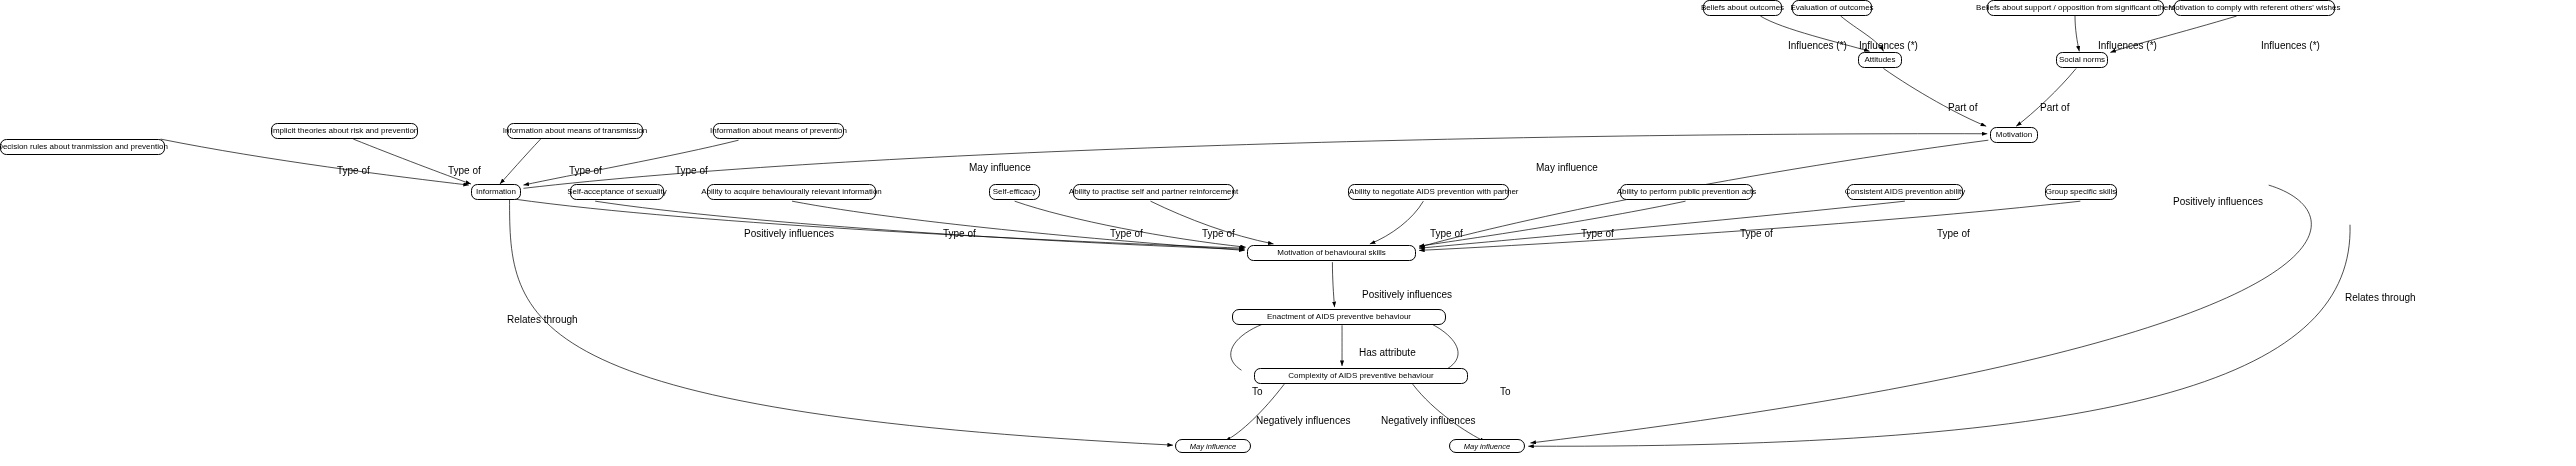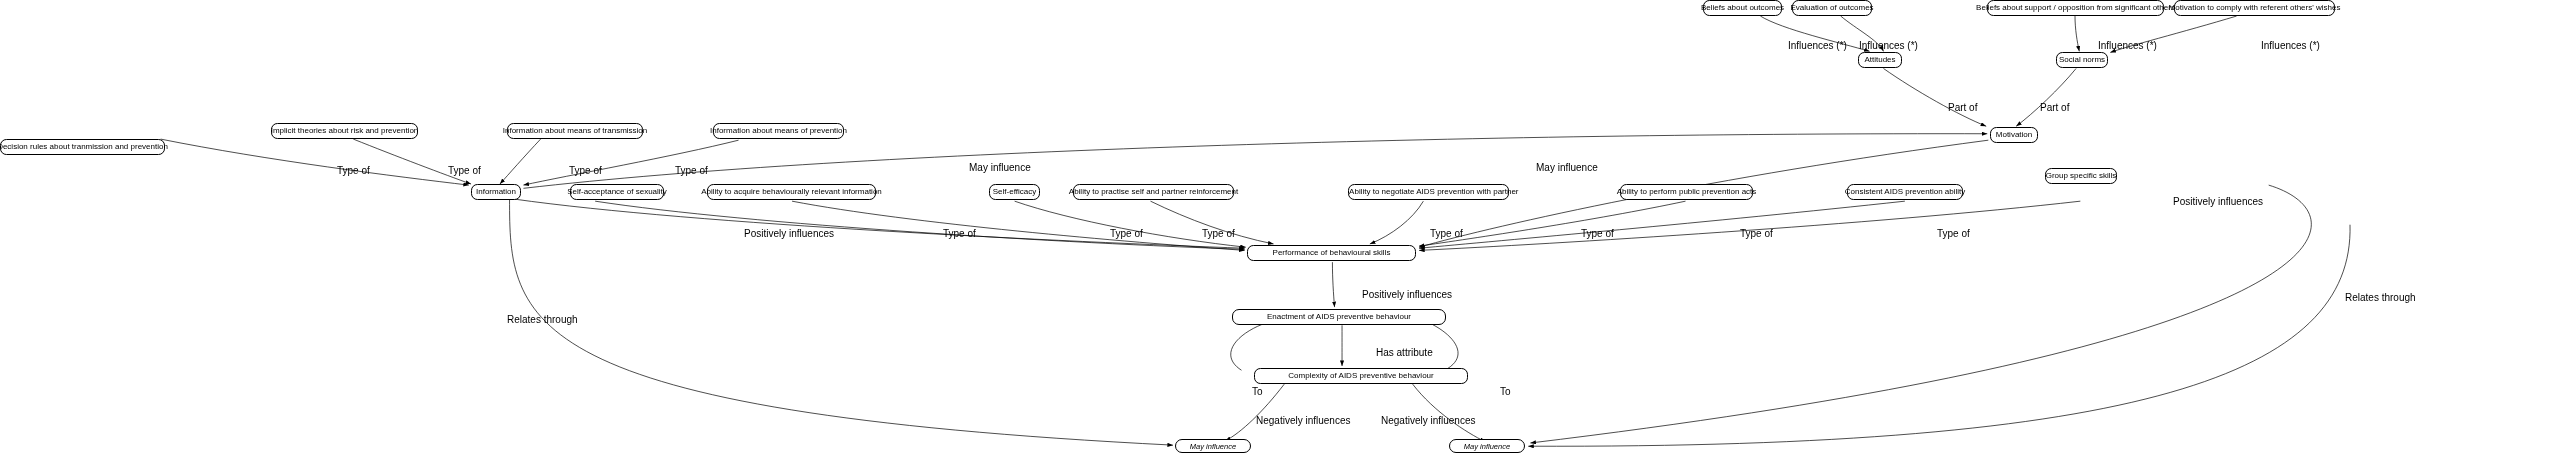--- a/index.html
+++ b/index.html
@@ -136,22 +136,22 @@
   <div class="node" style="left:507px;top:123px;width:136px;">Information about means of transmission</div>
   <div class="node" style="left:697px;top:123px;width:131px;margin-left:16px;">Information about means of prevention</div>
   <div class="node" style="left:471px;top:184px;width:50px;">Information</div>
   <div class="node" style="left:550px;top:184px;width:94px;margin-left:20px;">Self-acceptance of sexuality</div>
   <div class="node" style="left:707px;top:184px;width:169px;">Ability to acquire behaviourally relevant information</div>
   <div class="node" style="left:989px;top:184px;width:51px;">Self-efficacy</div>
   <div class="node" style="left:1073px;top:184px;width:161px;">Ability to practise self and partner reinforcement</div>
   <div class="node" style="left:1348px;top:184px;width:161px;padding-left:16px;">Ability to negotiate AIDS prevention with partner</div>
   <div class="node" style="left:1620px;top:184px;width:133px;">Ability to perform public prevention acts</div>
   <div class="node" style="left:1847px;top:184px;width:116px;">Consistent AIDS prevention ability</div>
-  <div class="node" style="left:2045px;top:168px;width:72px;text-align:right;">Group specific skills</div>
-  <div class="node" style="left:1247px;top:245px;width:169px;">Performance of behavioural skills</div>
+  <div class="node" style="left:2045px;top:184px;width:72px;text-align:right;">Group specific skills</div>
+  <div class="node" style="left:1247px;top:245px;width:169px;">Motivation of behavioural skills</div>
   <div class="node" style="left:1232px;top:309px;width:214px;border-radius:7px;">Enactment of AIDS preventive behaviour</div>
   <div class="node" style="left:1234px;top:368px;width:214px;margin-left:20px;">Complexity of AIDS preventive behaviour</div>
 
   <div class="term" style="left:1175px;top:439px;width:76px;">May influence</div>
   <div class="term" style="left:1449px;top:439px;width:76px;">May influence</div>
 
   <div class="edge-label" style="left:1788px;top:41px;">Influences (*)</div>
   <div class="edge-label" style="left:1859px;top:41px;">Influences (*)</div>
   <div class="edge-label" style="left:2098px;top:41px;">Influences (*)</div>
   <div class="edge-label" style="left:2261px;top:41px;">Influences (*)</div>
@@ -166,21 +166,21 @@
   <div class="edge-label" style="left:2173px;top:197px;">Positively influences</div>
   <div class="edge-label" style="left:744px;top:229px;">Positively influences</div>
   <div class="edge-label" style="left:943px;top:229px;">Type of</div>
   <div class="edge-label" style="left:1110px;top:229px;">Type of</div>
   <div class="edge-label" style="left:1202px;top:229px;">Type of</div>
   <div class="edge-label" style="left:1430px;top:229px;">Type of</div>
   <div class="edge-label" style="left:1581px;top:229px;">Type of</div>
   <div class="edge-label" style="left:1740px;top:229px;">Type of</div>
   <div class="edge-label" style="left:1937px;top:229px;">Type of</div>
   <div class="edge-label" style="left:1362px;top:290px;">Positively influences</div>
-  <div class="edge-label" style="left:1359px;top:348px;margin-left:17px;">Has attribute</div>
+  <div class="edge-label" style="left:1359px;top:348px;">Has attribute</div>
   <div class="edge-label" style="left:1252px;top:387px;">To</div>
   <div class="edge-label" style="left:1500px;top:387px;">To</div>
   <div class="edge-label" style="left:507px;top:315px;">Relates through</div>
   <div class="edge-label" style="left:2345px;top:293px;">Relates through</div>
   <div class="edge-label" style="left:1256px;top:416px;">Negatively influences</div>
   <div class="edge-label" style="left:1381px;top:416px;">Negatively influences</div>
 
 </div>
 
 

